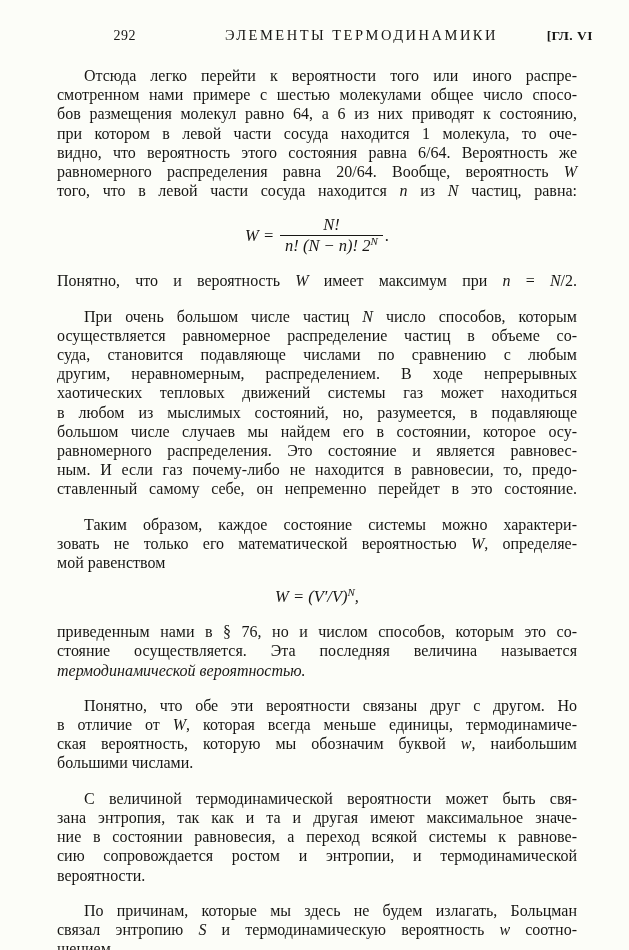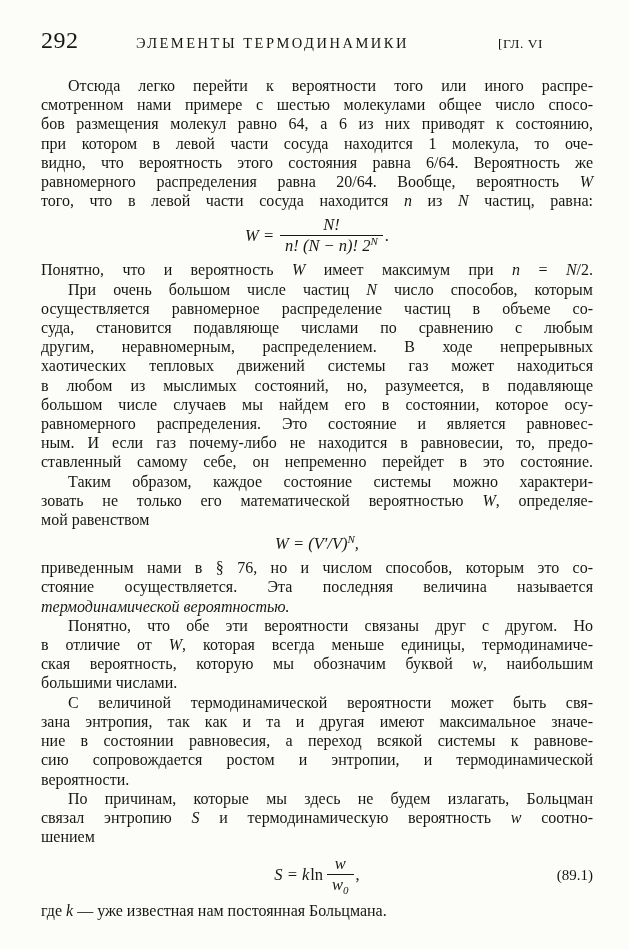--- a/index.html
+++ b/index.html
@@ -9,25 +9,25 @@
     color: #171614;
     font-family: "Liberation Serif", "DejaVu Serif", serif;
     overflow: hidden;
   }
   .sheet { padding: 27px 36px 0 41px; }
 
   .page-header {
     display: flex; align-items: baseline;
     margin-bottom: 22px;
   }
-  .pagenum { width: 95px; font-size: 24px; letter-spacing: 0.5px; }
-  .htitle  { flex: 1; text-align: left; font-size: 14.5px; letter-spacing: 2.5px; white-space: nowrap; }
-  .chapter { width: 95px; font-size: 13.5px; letter-spacing: 0.5px; }
+  .pagenum { width: 95px; font-size: 14px; letter-spacing: 0.5px; text-align: right; }
+  .htitle  { flex: 1; text-align: right; font-size: 14.5px; letter-spacing: 2.5px; white-space: nowrap; }
+  .chapter { width: 95px; text-align: right; font-size: 13.5px; letter-spacing: 0.5px; font-weight: bold; }
 
-  .para { margin: 0; }
+  .para { margin: 16px; }
   .line { font-size: 16px; line-height: 19.2px; white-space: normal; }
   .line.full { text-align: justify; text-align-last: justify; }
   .line.indent { text-indent: 27px; }
   .it { font-style: italic; }
 
   .formula {
     position: relative;
     display: flex; justify-content: center; align-items: center;
     font-size: 16.5px; line-height: 18px;
     margin: 6px 0 5px 0;

